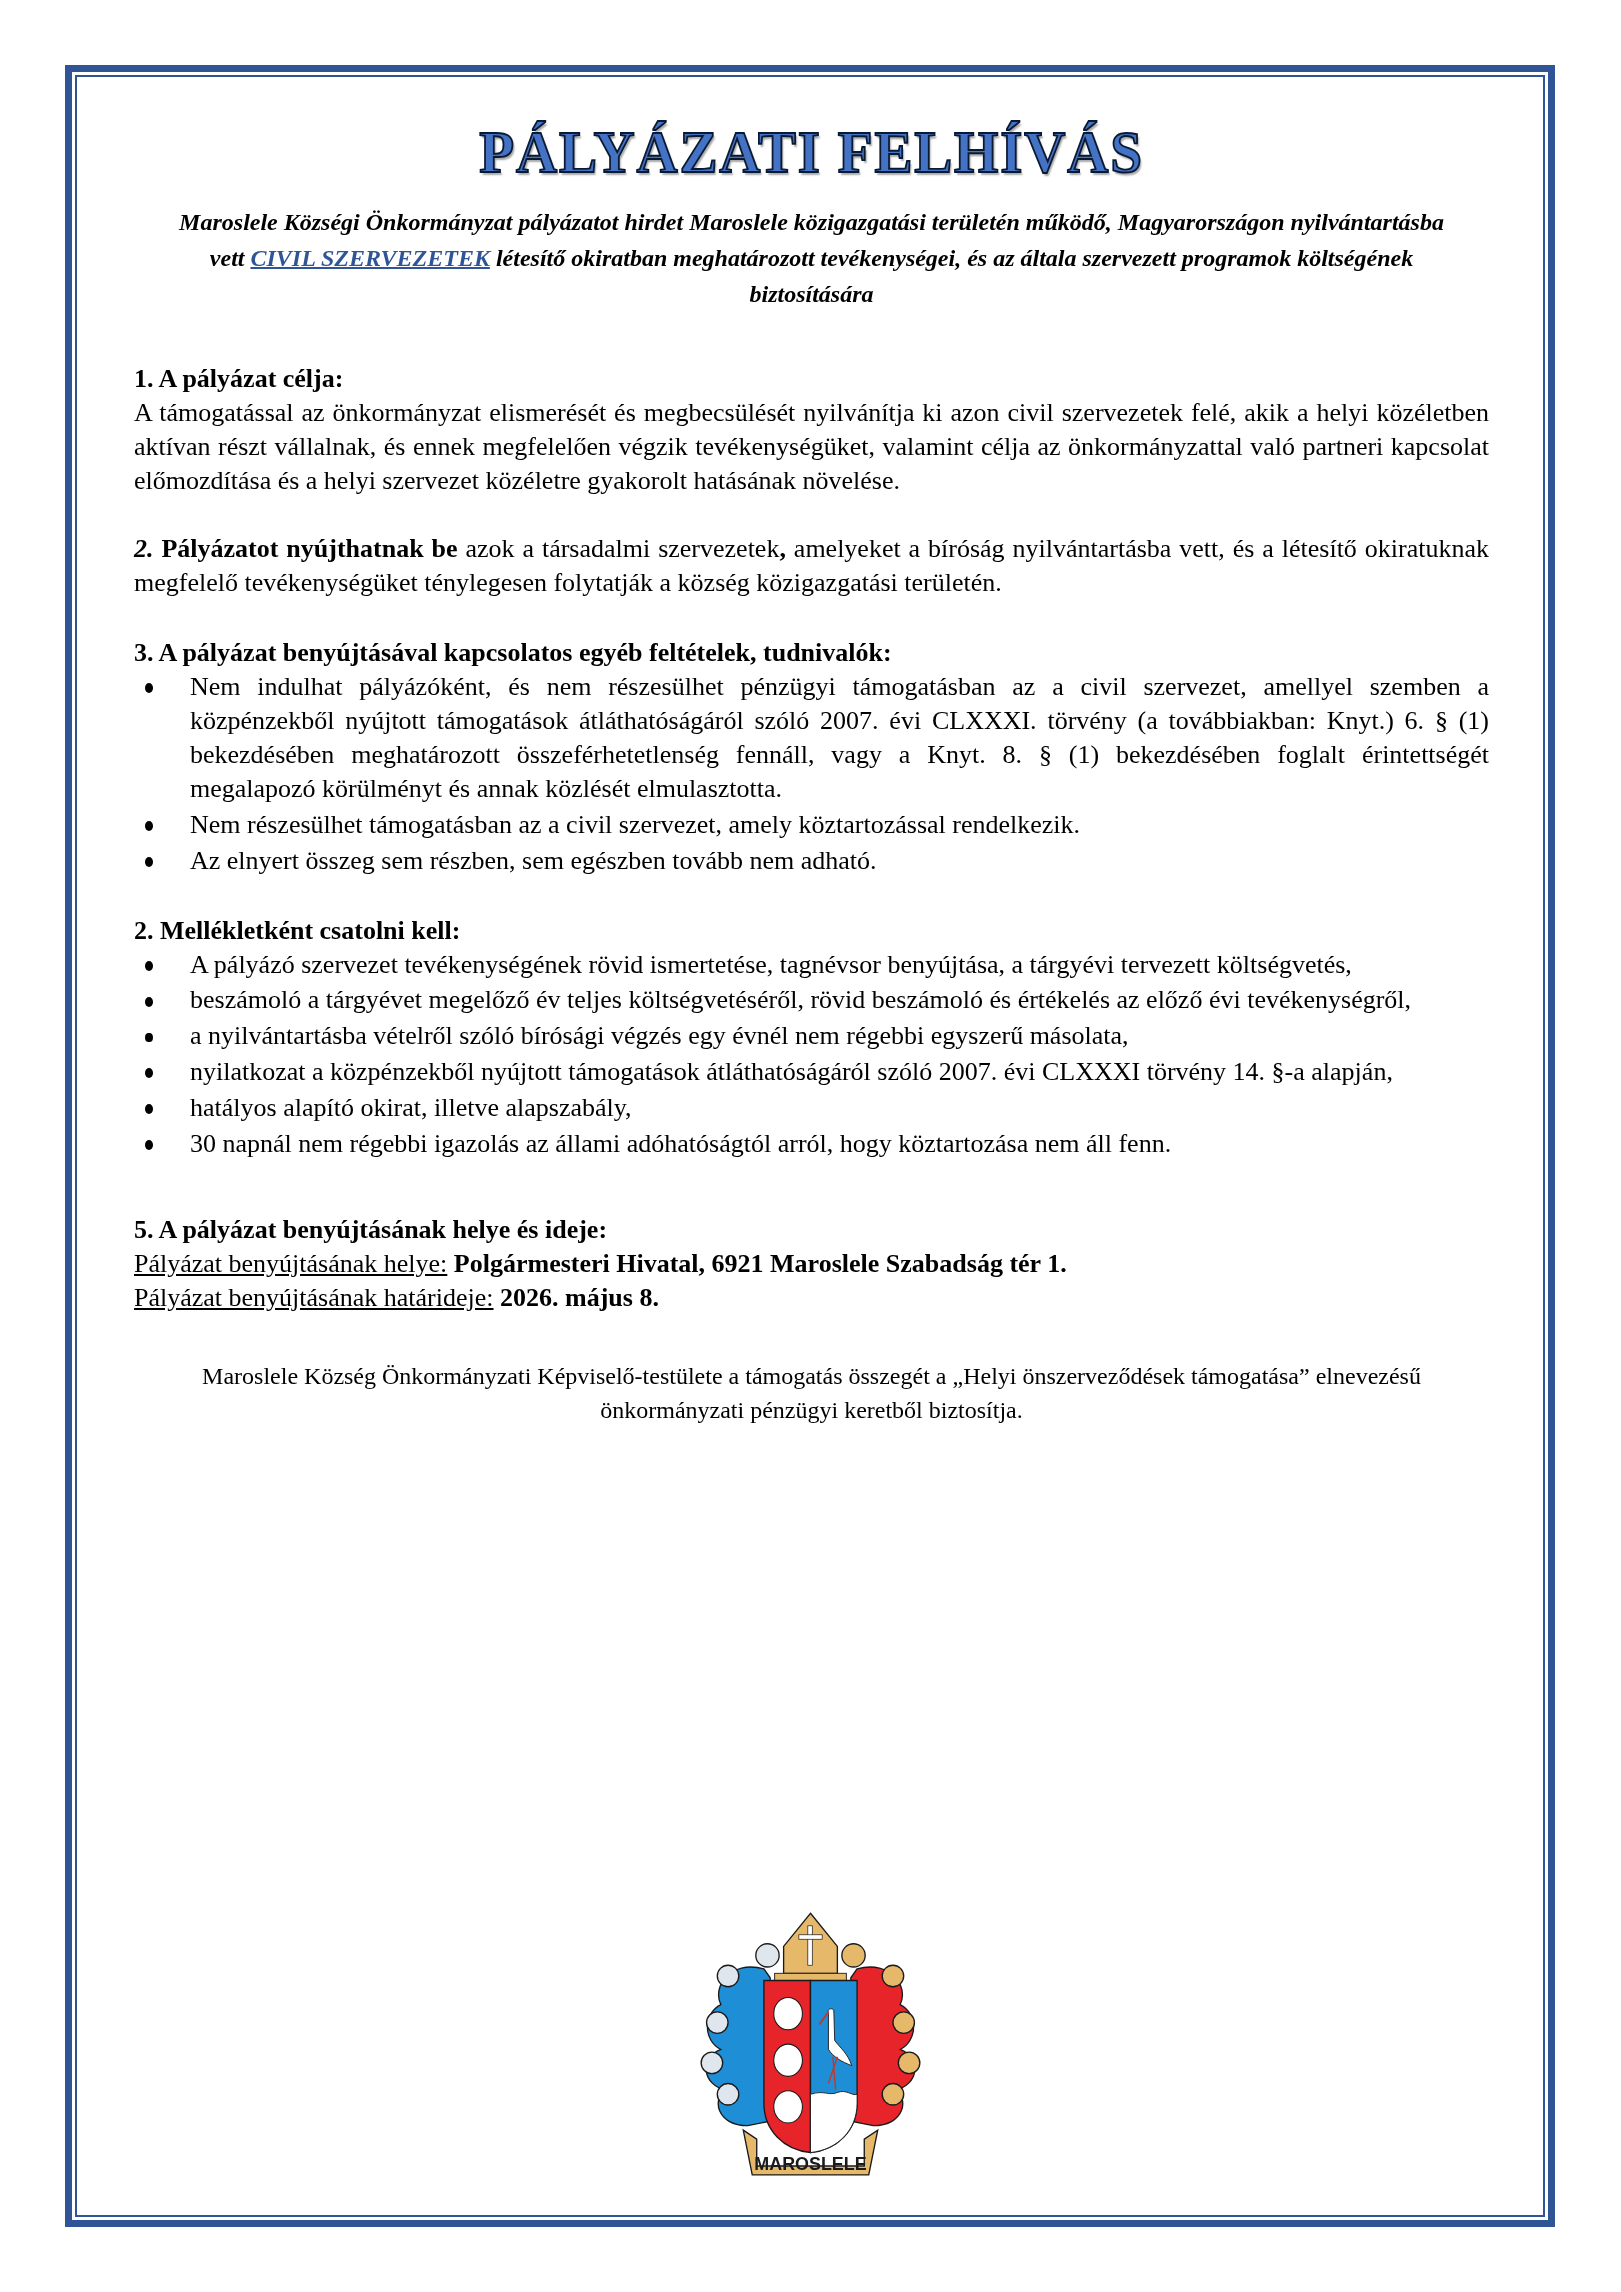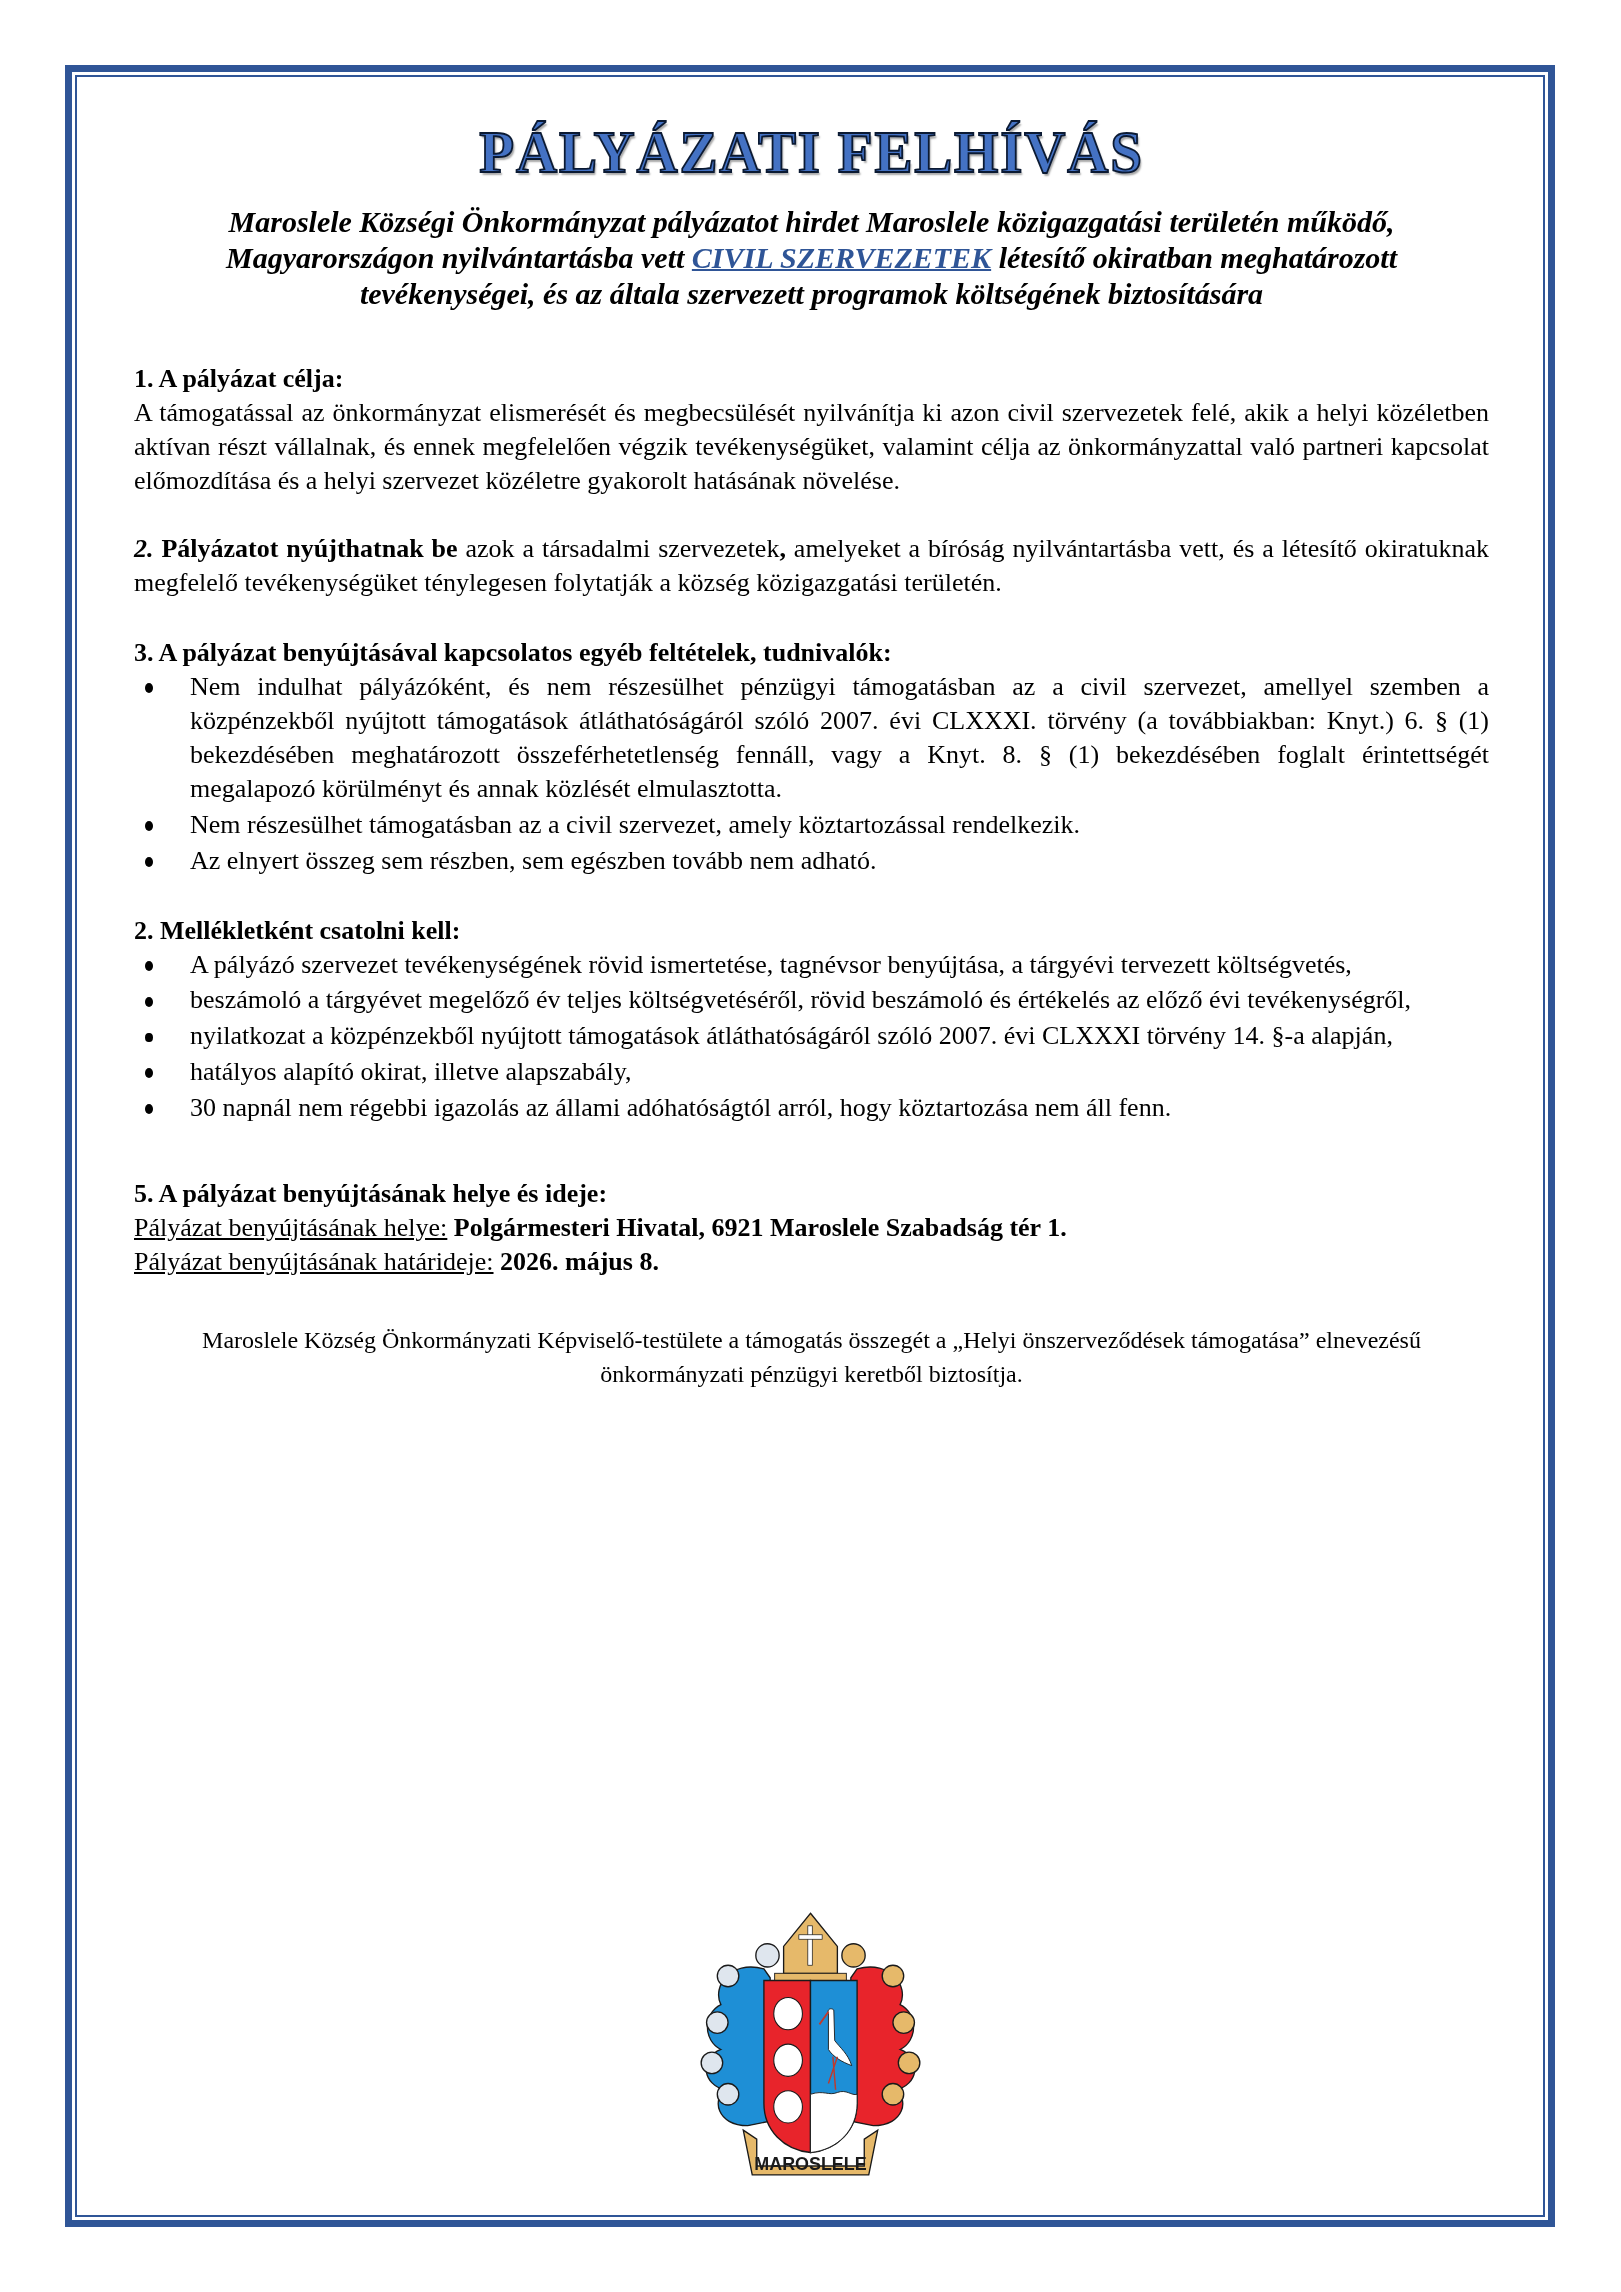--- a/index.html
+++ b/index.html
@@ -20,21 +20,21 @@
     }
     .title {
       text-align: center; font-family: "Liberation Serif", serif;
       font-weight: bold; font-size: 57px; letter-spacing: 1.8px;
       color: #4472c4; -webkit-text-stroke: 1.8px #0b1a33;
       text-shadow: 1.8px 2.7px 1.8px rgba(0,0,0,0.35);
       line-height: 72px; margin: 0 0 16px 0; transform: scaleY(1.05);
     }
     .intro {
       text-align: center; font-style: italic; font-weight: bold;
-      font-size: 30px; line-height: 36px; margin: 0 auto; width: 1272px;
+      font-size: 24px; line-height: 36px; margin: 0 auto; width: 1272px;
     }
     .intro .link { color: #2f5597; text-decoration: underline; text-decoration-thickness: 1.8px; }
     .section { margin-top: 36px; font-size: 26px; line-height: 34px; }
     .section h2 { font-size: 26px; font-weight: bold; margin: 0; line-height: 34px; }
     .section p { margin: 0; text-align: justify; }
     .sec1 { margin-top: 50px; }
     .sec2 { margin-top: 34px; }
     .sec2 .num { font-style: italic; font-weight: bold; }
     .sec2 .bold { font-weight: bold; }
     .bullets { list-style: none; margin: 0; padding: 0; }
@@ -79,20 +79,21 @@
       <li><span class="dot"></span><span>Nem részesülhet támogatásban az a civil szervezet, amely köztartozással rendelkezik.</span></li>
       <li><span class="dot"></span><span>Az elnyert összeg sem részben, sem egészben tovább nem adható.</span></li>
     </ul>
   </div>
 
   <div class="section">
     <h2>2. Mellékletként csatolni kell:</h2>
     <ul class="bullets">
       <li><span class="dot"></span><span>A pályázó szervezet tevékenységének rövid ismertetése, tagnévsor benyújtása, a tárgyévi tervezett költségvetés,</span></li>
       <li><span class="dot"></span><span>beszámoló a tárgyévet megelőző év teljes költségvetéséről, rövid beszámoló és értékelés az előző évi tevékenységről,</span></li>
+      <li><span class="dot"></span><span>a nyilvántartásba vételről szóló bírósági végzés egy évnél nem régebbi egyszerű másolata,</span></li>
       <li><span class="dot"></span><span>nyilatkozat a közpénzekből nyújtott támogatások átláthatóságáról szóló 2007. évi CLXXXI törvény 14. §-a alapján,</span></li>
       <li><span class="dot"></span><span>hatályos alapító okirat, illetve alapszabály,</span></li>
       <li><span class="dot"></span><span>30 napnál nem régebbi igazolás az állami adóhatóságtól arról, hogy köztartozása nem áll fenn.</span></li>
     </ul>
   </div>
 
   <div class="section sec5">
     <h2>5. A pályázat benyújtásának helye és ideje:</h2>
     <p><span class="u">Pályázat benyújtásának helye:</span><span class="b"> Polgármesteri Hivatal, 6921 Maroslele Szabadság tér 1.</span></p>
     <p><span class="u">Pályázat benyújtásának határideje:</span><span class="b"> 2026. május 8.</span></p>

